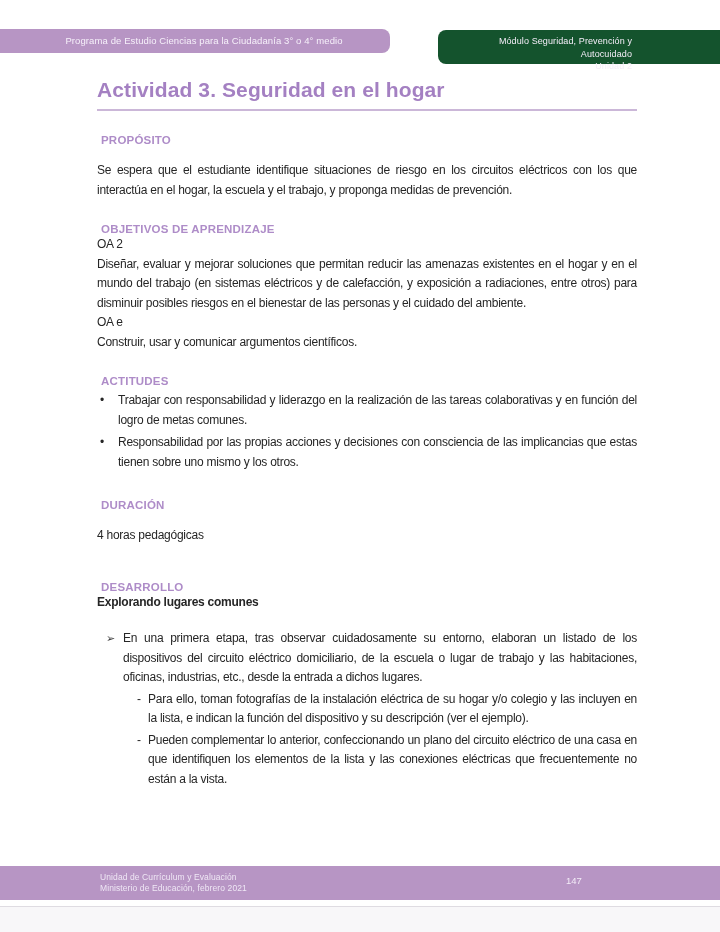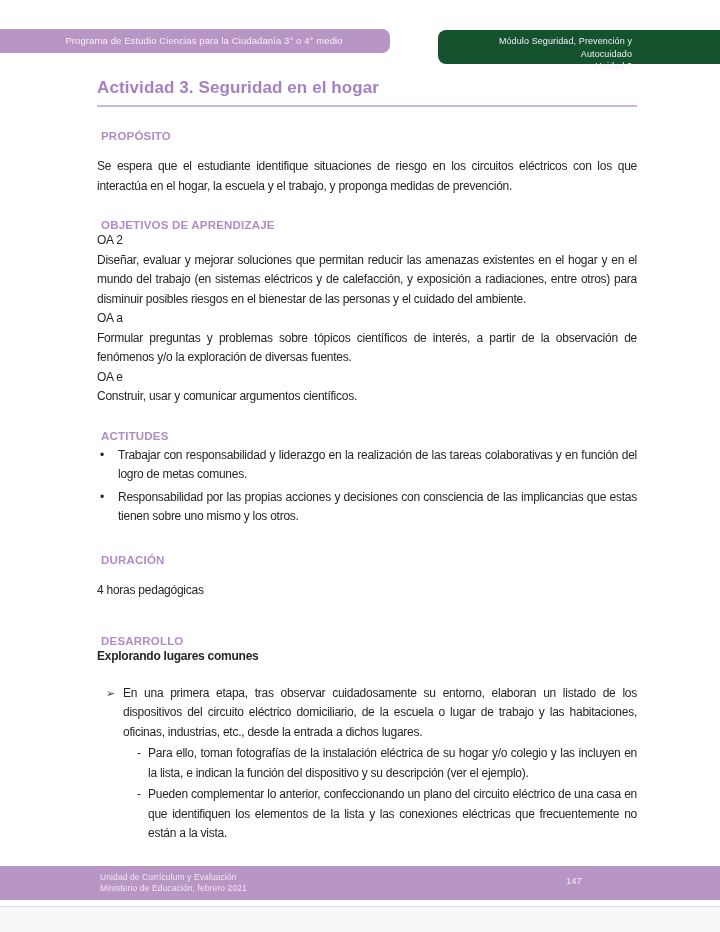--- a/index.html
+++ b/index.html
@@ -41,21 +41,21 @@
     letter-spacing: 0.1px;
   }
   
   .content {
     position: absolute;
     left: 97px; top: 0;
     width: 540px;
   }
   .doc-title {
     padding-top: 78px;
-    font-size: 17px;
+    font-size: 21px;
     font-weight: bold;
     color: #a480c2;
     letter-spacing: 0.1px;
   }
   .title-rule {
     border: none;
     border-top: 2px solid #cbb7d8;
     margin-top: 7px;
   }
   .sec-heading {
@@ -159,24 +159,20 @@
     <div class="sec-heading mt-sec">PROPÓSITO</div>
     <div class="para mt-xs">Se espera que el estudiante identifique situaciones de riesgo en los circuitos eléctricos con los que interactúa en el hogar, la escuela y el trabajo, y proponga medidas de prevención.</div>
 
     <div class="sec-heading mt-sec">OBJETIVOS DE APRENDIZAJE</div>
     <div>
       <div>
         <div class="line">OA 2</div>
         <div class="para">Diseñar, evaluar y mejorar soluciones que permitan reducir las amenazas existentes en el hogar y en el mundo del trabajo (en sistemas eléctricos y de calefacción, y exposición a radiaciones, entre otros) para disminuir posibles riesgos en el bienestar de las personas y el cuidado del ambiente.</div>
       </div>
       <div>
-        <div class="line">OA a</div>
-        <div class="para">Formular preguntas y problemas sobre tópicos científicos de interés, a partir de la observación de fenómenos y/o la exploración de diversas fuentes.</div>
-      </div>
-      <div>
         <div class="line">OA e</div>
         <div class="para">Construir, usar y comunicar argumentos científicos.</div>
       </div>
     </div>
 
     <div class="sec-heading mt-sec">ACTITUDES</div>
     <div class="blist">
       <div class="bli">
         <span class="marker">•</span>
         <div class="para">Trabajar con responsabilidad y liderazgo en la realización de las tareas colaborativas y en función del logro de metas comunes.</div>

